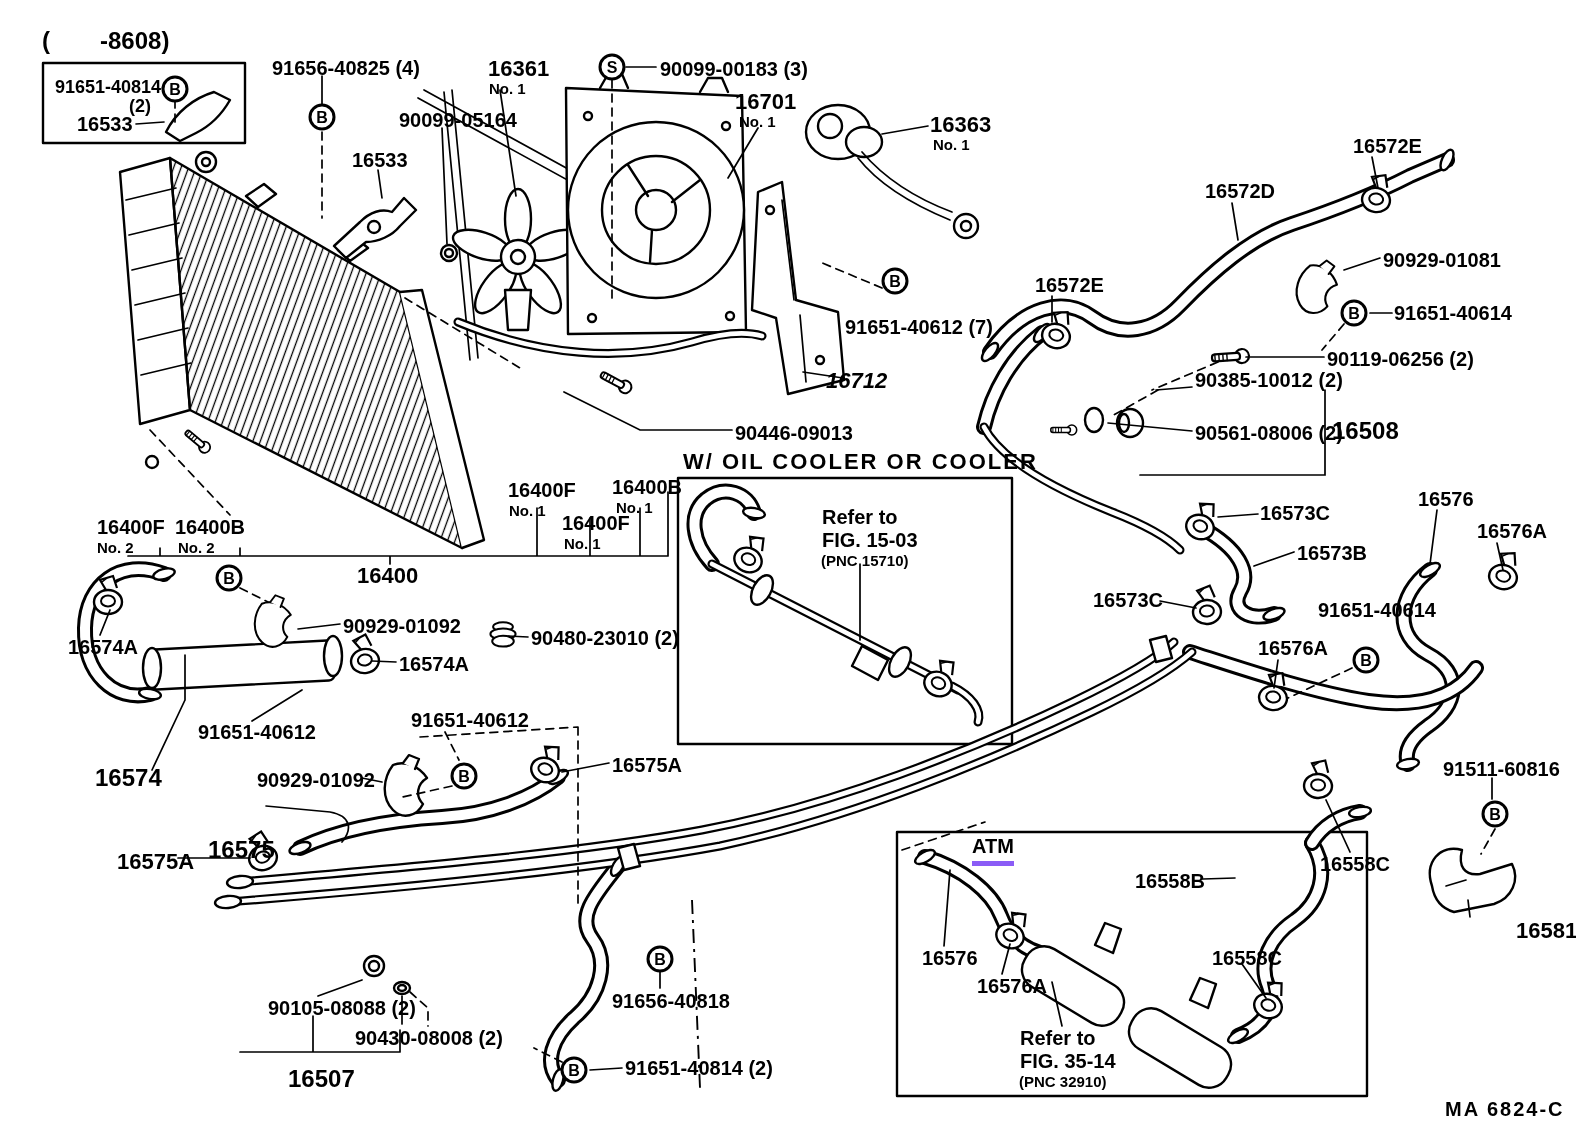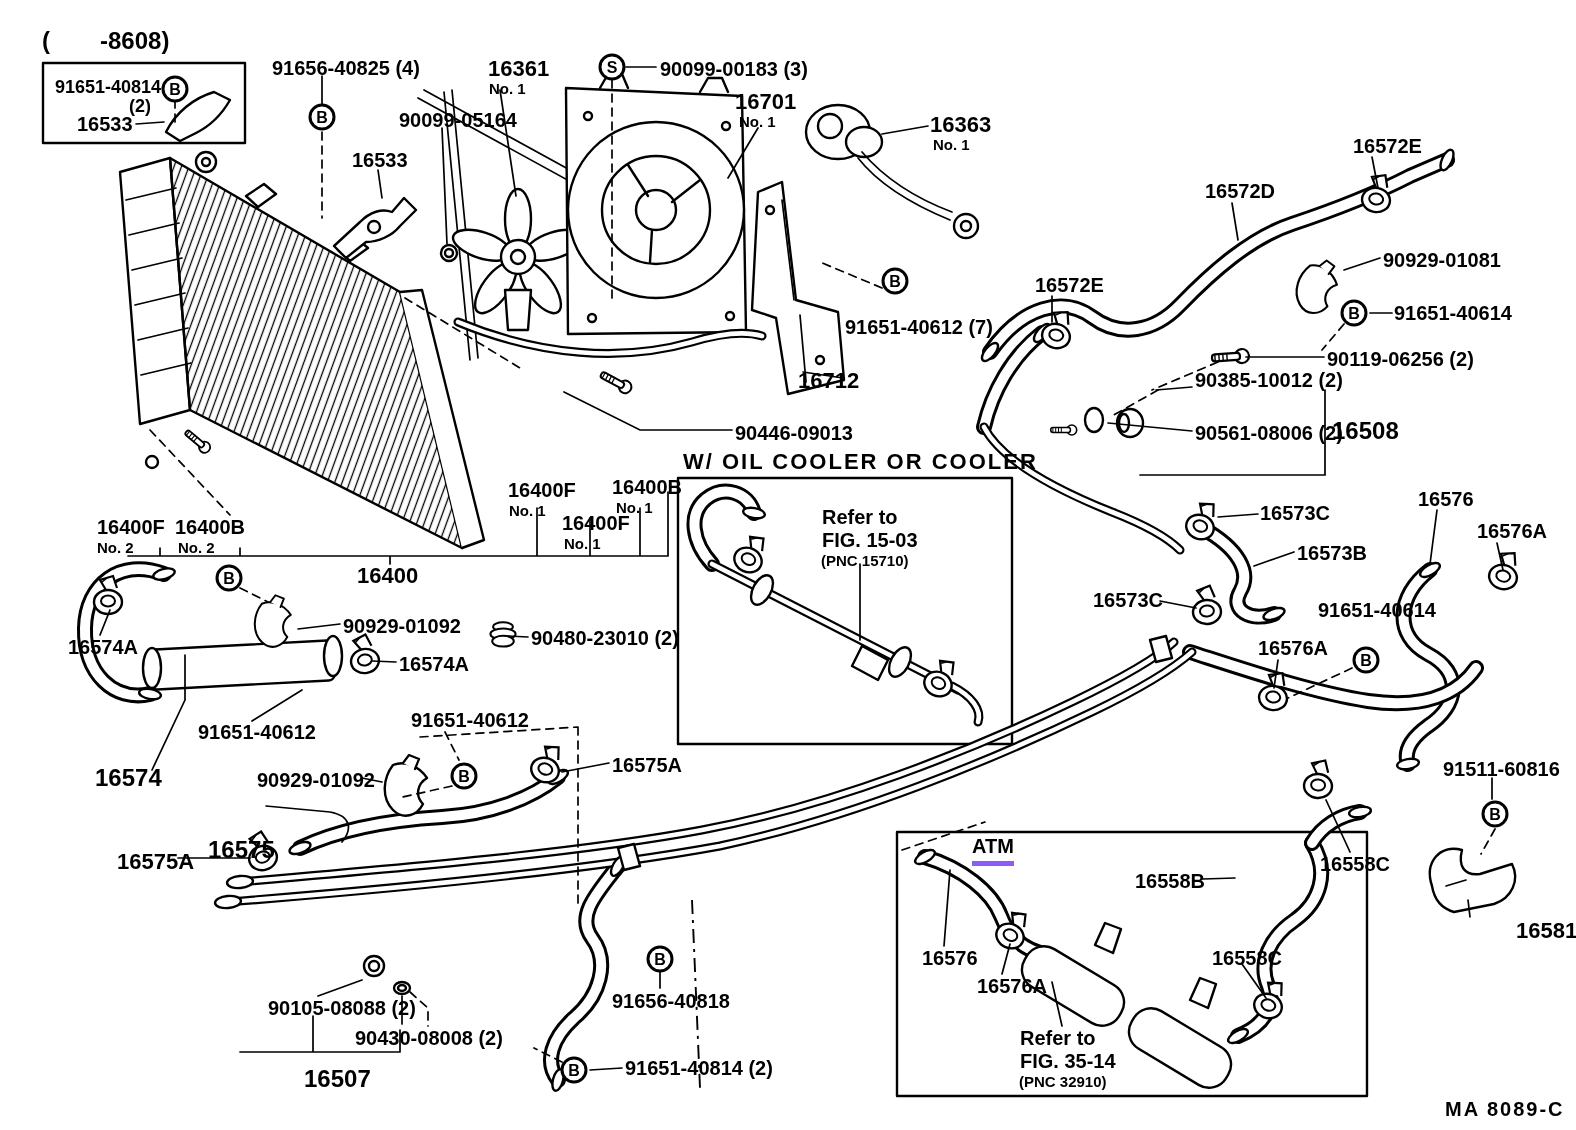--- a/index.html
+++ b/index.html
@@ -300,21 +300,21 @@
       <div class="plabel" style="left: 660px; top: 59px;">90099-00183 (3)</div>
       <div class="plabel" style="left: 735px; top: 90px; font-size: 22px;">16701</div>
       <div class="psub" style="left: 739px; top: 114px;">No. 1</div>
       <div class="plabel" style="left: 930px; top: 113px; font-size: 22px;">16363</div>
       <div class="psub" style="left: 933px; top: 137px;">No. 1</div>
       <div class="plabel" style="left: 1353px; top: 136px;">16572E</div>
       <div class="plabel" style="left: 1205px; top: 181px;">16572D</div>
       <div class="plabel" style="left: 1383px; top: 250px;">90929-01081</div>
       <div class="plabel" style="left: 1394px; top: 303px;">91651-40614</div>
       <div class="plabel" style="left: 845px; top: 317px;">91651-40612 (7)</div>
-      <div class="plabel" style="left: 798px; top: 369px; font-size: 22px;">16712</div>
+      <div class="plabel" style="left: 826px; top: 369px; font-size: 22px; font-style: italic;">16712</div>
       <div class="plabel" style="left: 1035px; top: 275px;">16572E</div>
       <div class="plabel" style="left: 1327px; top: 349px;">90119-06256 (2)</div>
       <div class="plabel" style="left: 1195px; top: 370px;">90385-10012 (2)</div>
       <div class="plabel" style="left: 1195px; top: 423px;">90561-08006 (2)</div>
       <div class="plabel" style="left: 1332px; top: 418px; font-size: 24px;">16508</div>
       <div class="plabel" style="left: 735px; top: 423px;">90446-09013</div>
       <div class="plabel" style="left: 683px; top: 450px; font-size: 22px; letter-spacing: 2px;">W/ OIL COOLER OR COOLER</div>
       <div class="plabel" style="left: 822px; top: 507px;">Refer to</div>
       <div class="plabel" style="left: 822px; top: 530px;">FIG. 15-03</div>
       <div class="plabel" style="left: 821px; top: 553px; font-size: 15px;">(PNC 15710)</div>
@@ -354,23 +354,23 @@
       <div class="plabel ul" style="left: 972px; top: 836px;">ATM</div>
       <div class="plabel" style="left: 922px; top: 948px;">16576</div>
       <div class="plabel" style="left: 977px; top: 976px;">16576A</div>
       <div class="plabel" style="left: 1212px; top: 948px;">16558C</div>
       <div class="plabel" style="left: 1020px; top: 1028px;">Refer to</div>
       <div class="plabel" style="left: 1020px; top: 1051px;">FIG. 35-14</div>
       <div class="plabel" style="left: 1019px; top: 1074px; font-size: 15px;">(PNC 32910)</div>
       <div class="plabel" style="left: 612px; top: 991px;">91656-40818</div>
       <div class="plabel" style="left: 268px; top: 998px;">90105-08088 (2)</div>
       <div class="plabel" style="left: 355px; top: 1028px;">90430-08008 (2)</div>
-      <div class="plabel" style="left: 288px; top: 1066px; font-size: 24px; margin-left: 16px;">16507</div>
+      <div class="plabel" style="left: 288px; top: 1066px; font-size: 24px;">16507</div>
       <div class="plabel" style="left: 625px; top: 1058px;">91651-40814 (2)</div>
-      <div class="plabel" style="left: 1445px; top: 1099px; letter-spacing: 2px;">MA 8089-C</div>
+      <div class="plabel" style="left: 1445px; top: 1099px; letter-spacing: 2px;">MA 6824-C</div>
     </div>
 <div id="callouts-layer">
       <div class="callout" style="left: 175px; top: 89px;">B</div>
       <div class="callout" style="left: 322px; top: 117px;">B</div>
       <div class="callout" style="left: 612px; top: 67px;">S</div>
       <div class="callout" style="left: 895px; top: 281px;">B</div>
       <div class="callout" style="left: 1354px; top: 313px;">B</div>
       <div class="callout" style="left: 1366px; top: 660px;">B</div>
       <div class="callout" style="left: 464px; top: 776px;">B</div>
       <div class="callout" style="left: 229px; top: 578px;">B</div>

